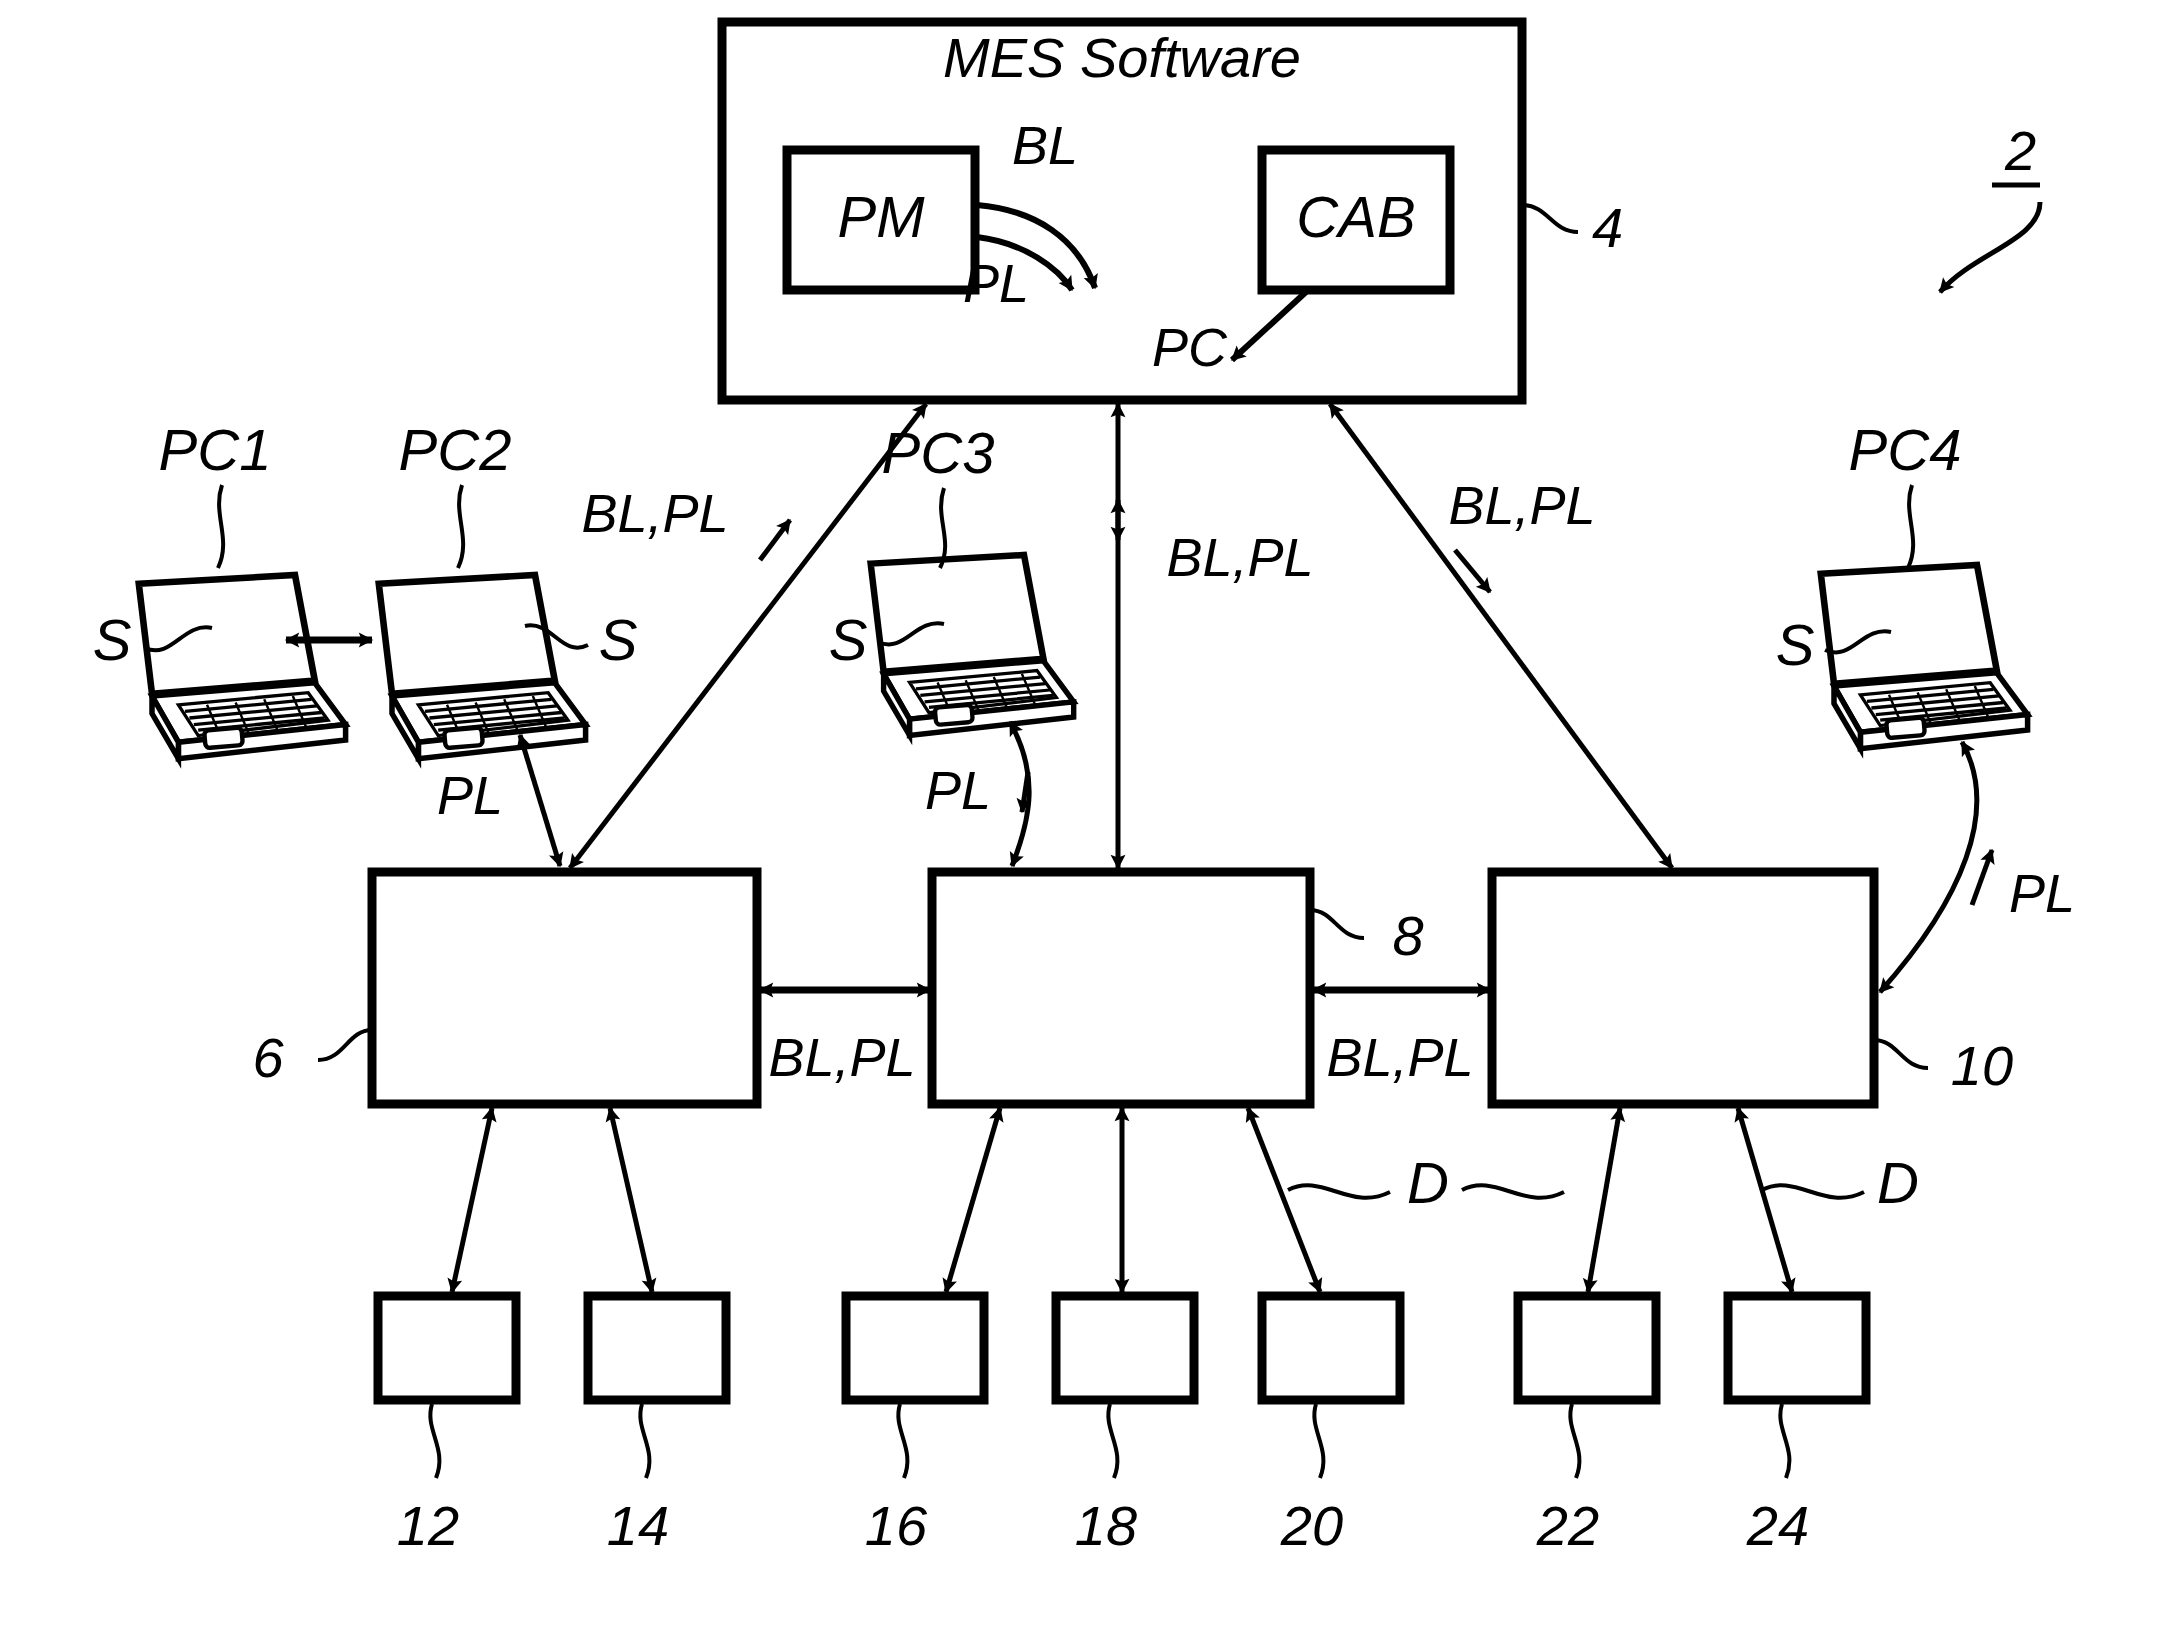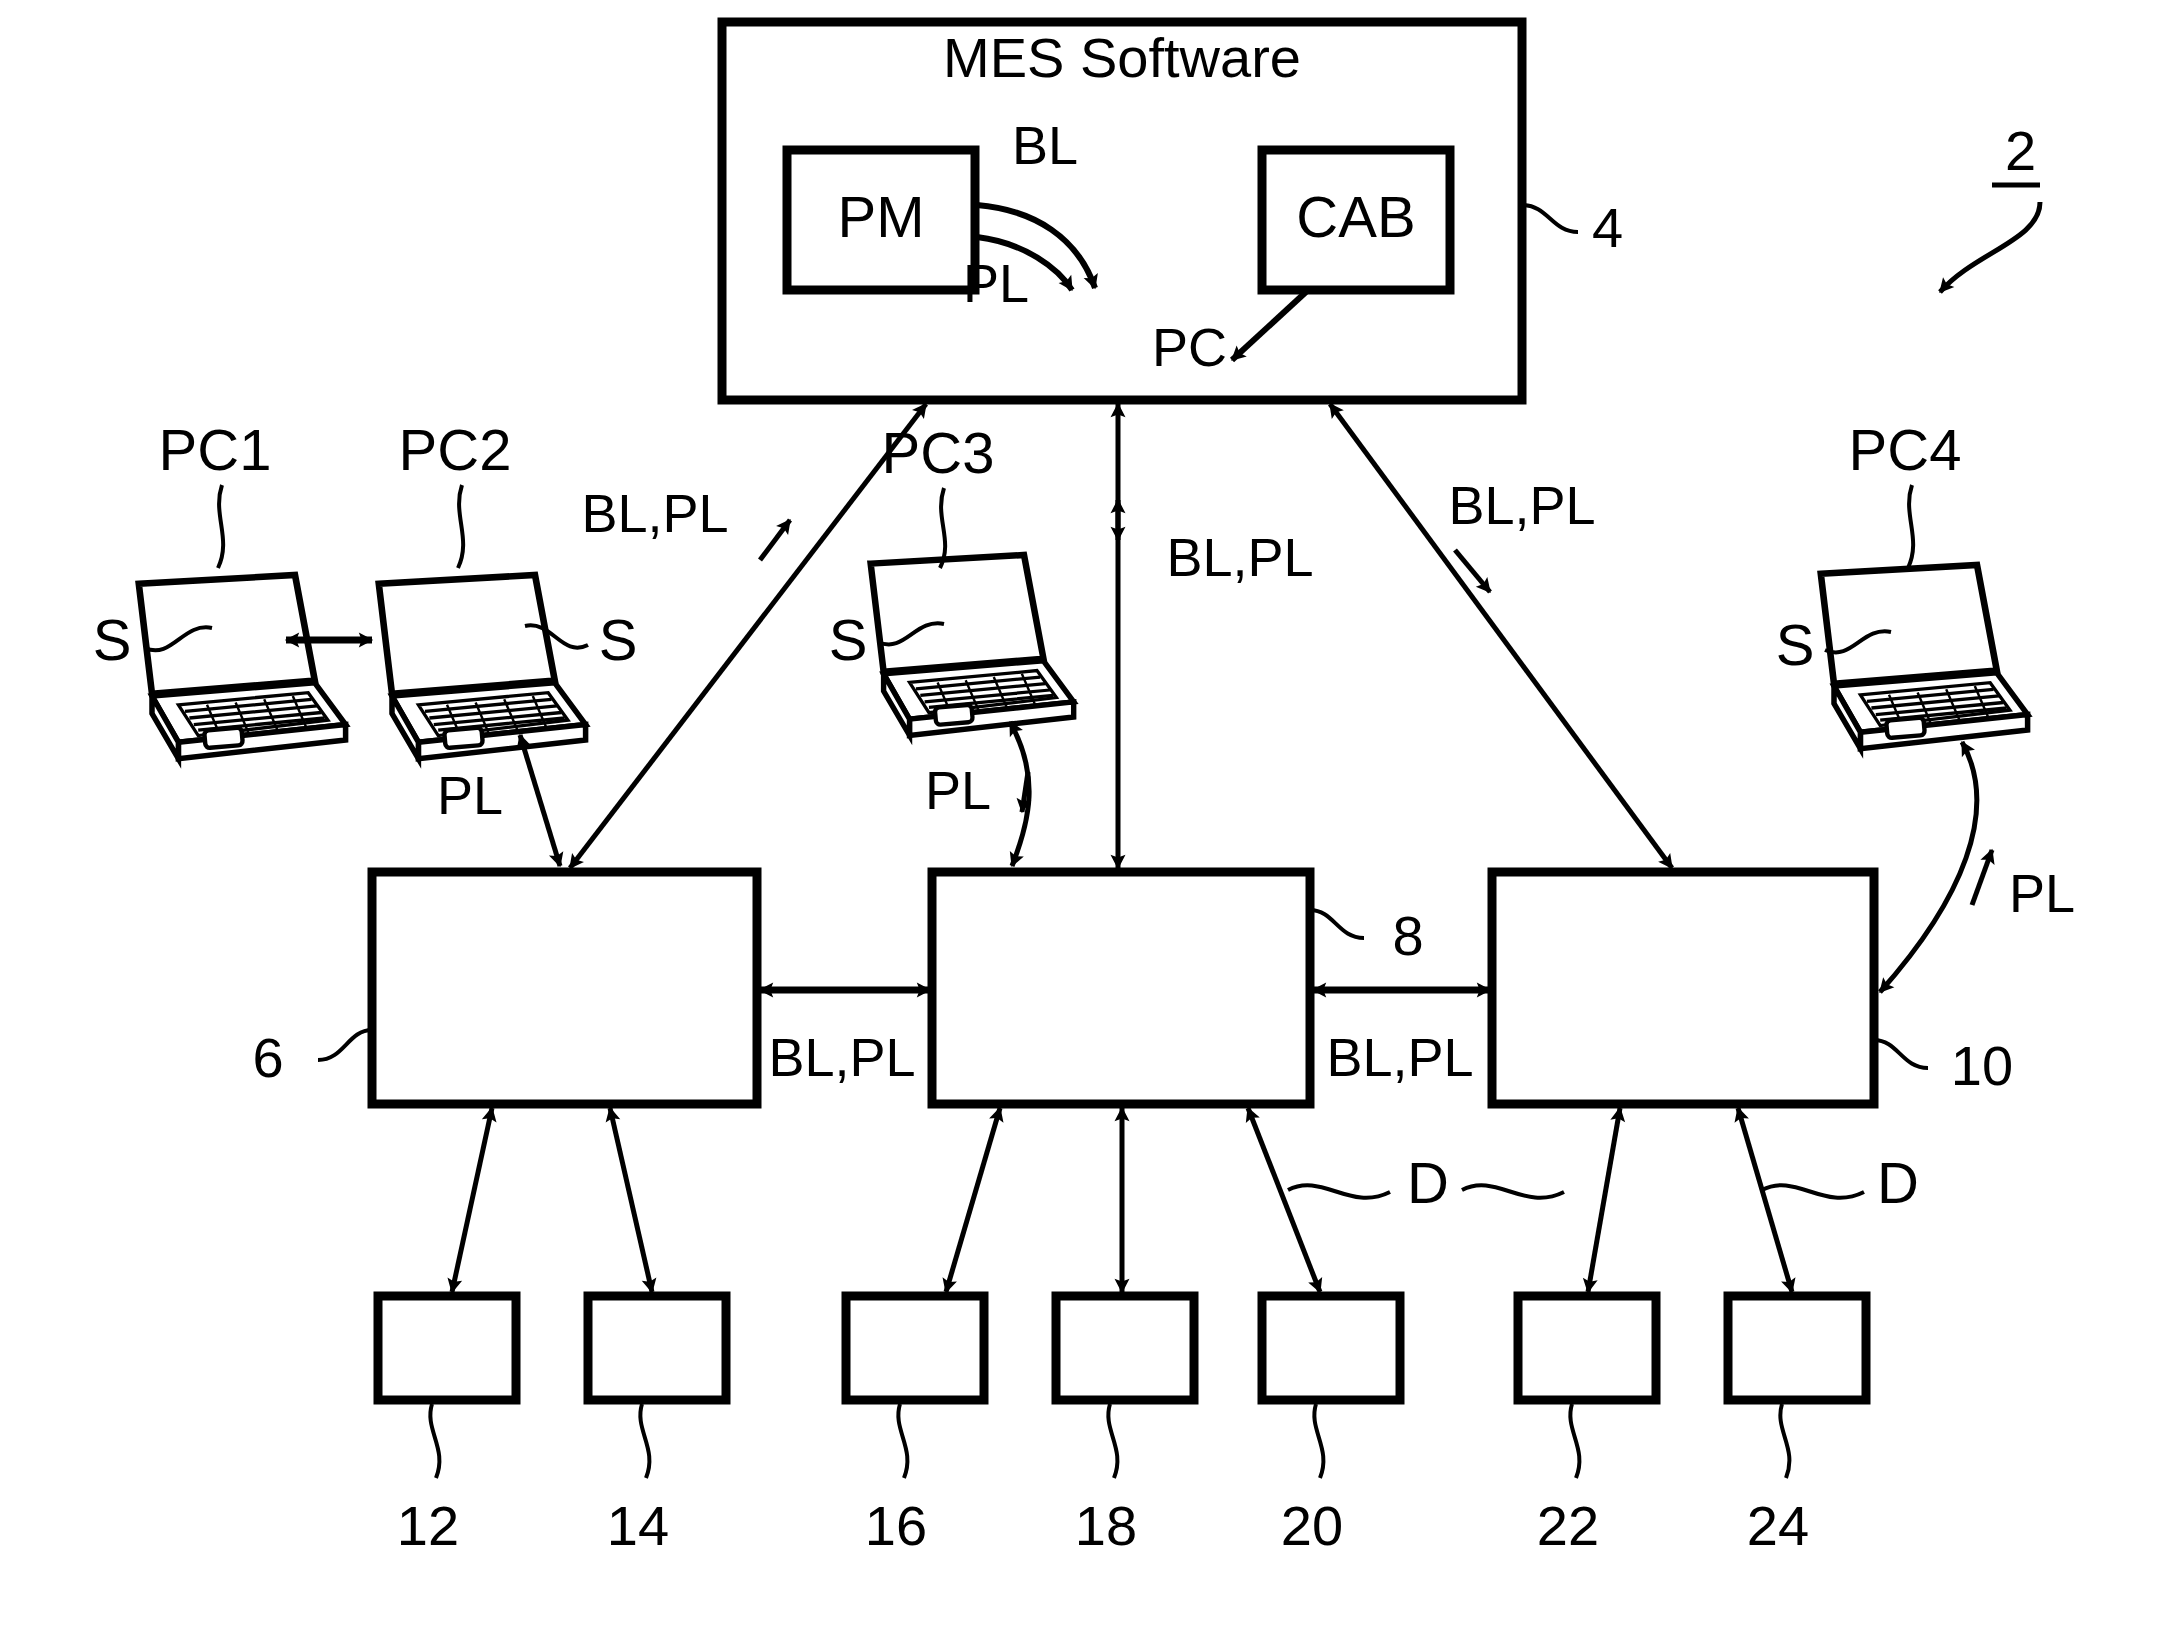--- a/index.html
+++ b/index.html
@@ -1,18 +1,18 @@
 <!DOCTYPE html>
 <html><head>
 <meta charset="utf-8">
 <style>
   html,body{margin:0;padding:0;background:#ffffff;}
   body{width:2158px;height:1644px;overflow:hidden;
        font-family:"Liberation Sans", sans-serif;}
-  #stage{position:relative;width:2158px;height:1644px;background:#fff;}
+  #stage{position:relative;width:2158px;height:1644px;background:#fff;font-style:italic;}
   svg#fig{position:absolute;inset:0;width:2158px;height:1644px;display:block;}
   .lbl{font-family:"Liberation Sans", sans-serif;fill:#000;font-size:54px;
        dominant-baseline:middle;}
   .lbl-lg{font-size:58px;}
   .lbl-title{font-size:56px;}
   .ref{font-size:56px;}
   text{white-space:pre;}
 </style>
 </head>
 <body>

